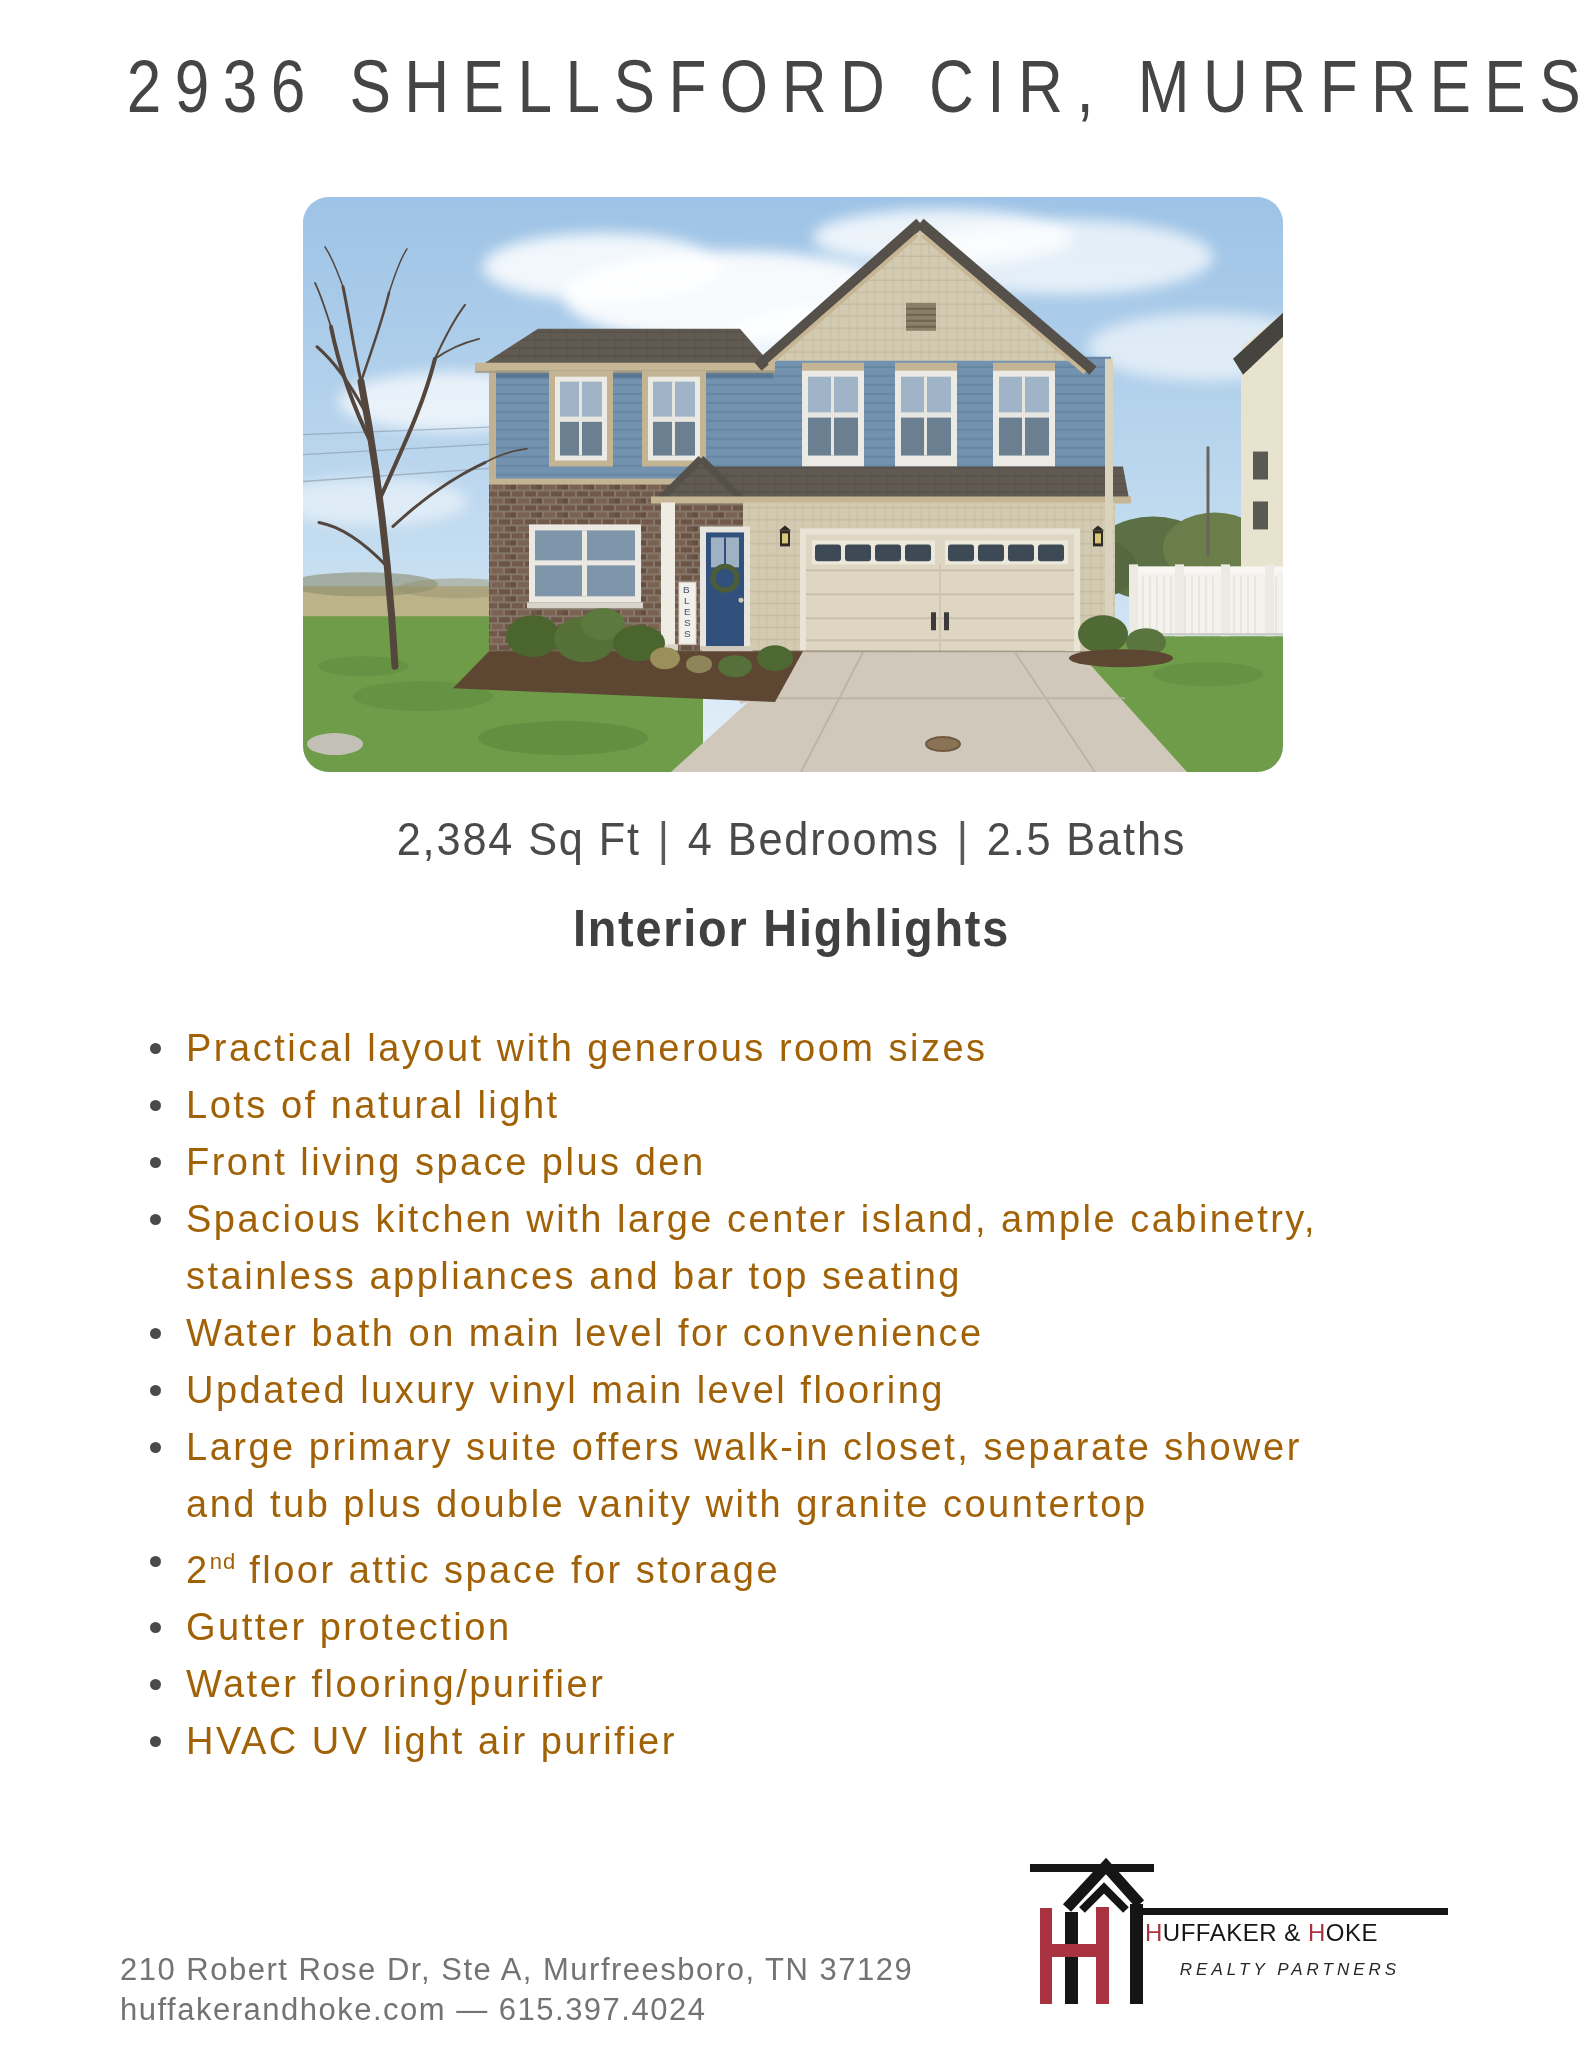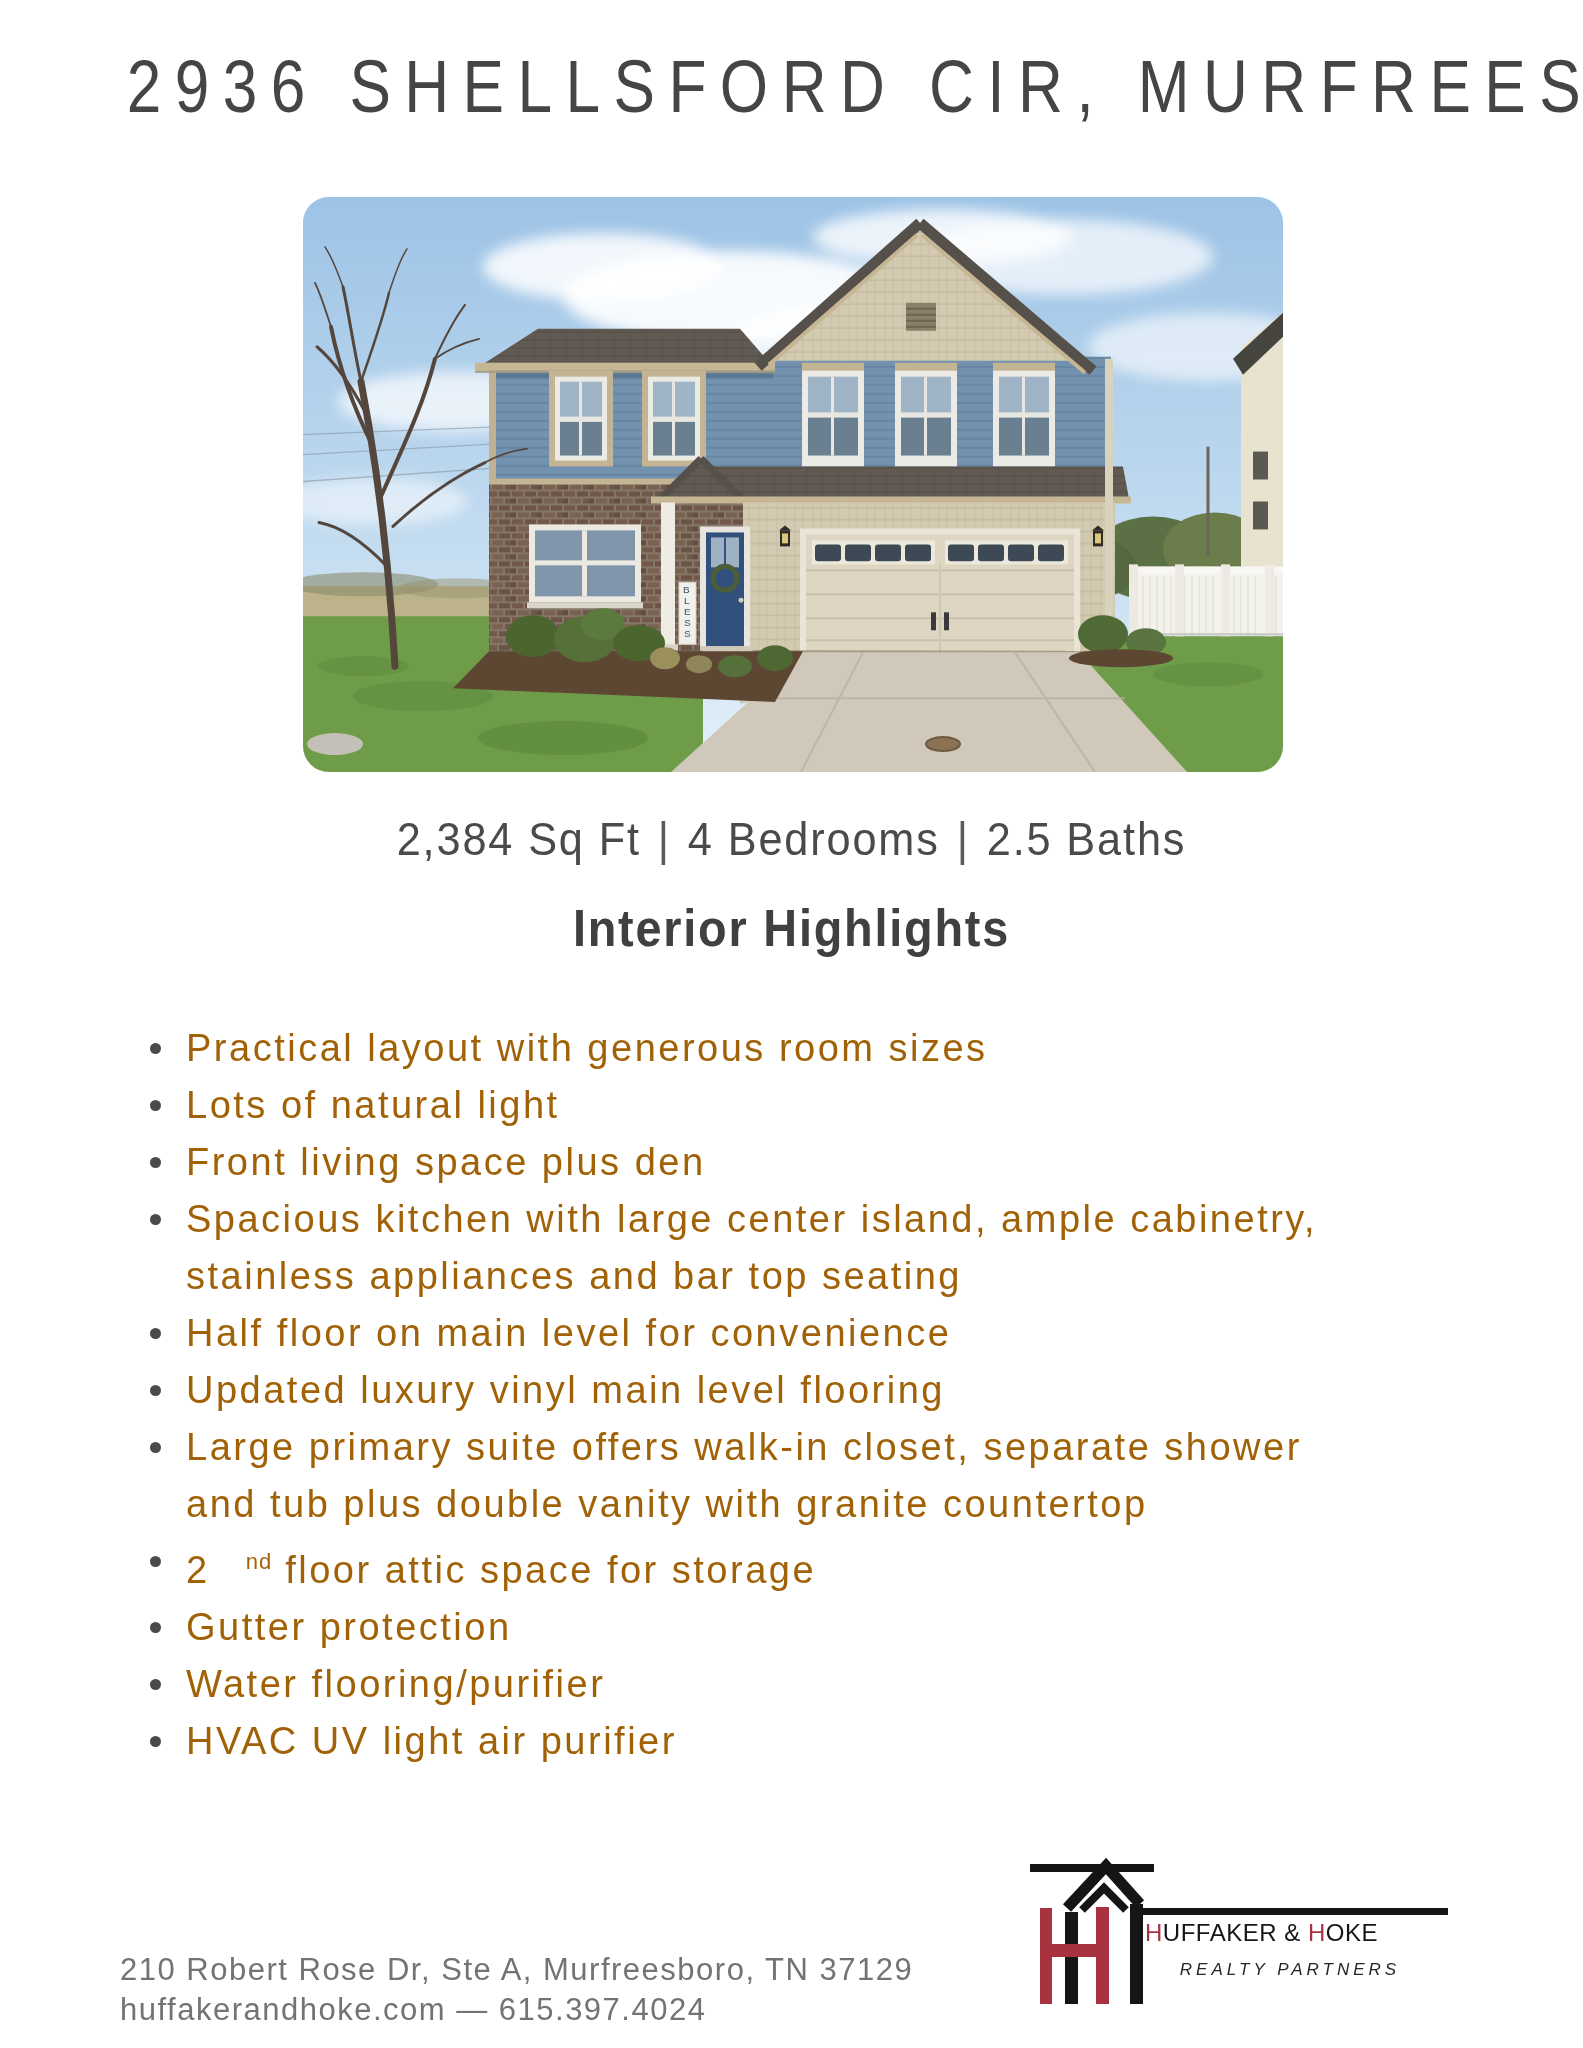--- a/index.html
+++ b/index.html
@@ -32,21 +32,21 @@
   .bullet-list{
     position:absolute;top:1020px;left:148px;width:1330px;
     margin:0;padding:0;list-style:none;
     font-size:38px;line-height:57px;letter-spacing:2.5px;color:#a16207;
   }
   .bullet-list li{position:relative;padding-left:38px;}
   .bullet-list li::before{
     content:"";position:absolute;left:2px;top:23px;width:11px;height:11px;
     border-radius:50%;background:#4a4a4a;
   }
-  .bullet-list sup{font-size:58%;vertical-align:super;letter-spacing:1px;margin-left:36px;}
+  .bullet-list sup{font-size:58%;vertical-align:super;letter-spacing:1px;}
   .footer-contact{
     position:absolute;left:120px;top:1950px;
     font-size:31px;letter-spacing:1.5px;line-height:40px;color:#737373;
   }
   .brand-logo{position:absolute;left:1020px;top:1848px;width:460px;height:200px;}
   .brand-logo svg.mark{position:absolute;left:0;top:0;width:440px;height:200px;}
   .brand-text{position:absolute;left:125px;top:71px;width:290px;}
   .brand-name{
     font-size:24px;font-weight:400;letter-spacing:0.5px;color:var(--ink,#151515);
     white-space:nowrap;
@@ -374,21 +374,21 @@
   <span>2,384 Sq Ft</span><span class="sep">|</span><span>4 Bedrooms</span><span class="sep">|</span><span>2.5 Baths</span>
 </div>
 
 <div class="section-title">Interior Highlights</div>
 
 <ul class="bullet-list">
     <li><span>Practical layout with generous room sizes</span></li>
     <li><span>Lots of natural light</span></li>
     <li><span>Front living space plus den</span></li>
     <li><span>Spacious kitchen with large center island, ample cabinetry,</span><br><span>stainless appliances and bar top seating</span></li>
-    <li><span>Half floor on main level for convenience</span></li>
+    <li><span>Water bath on main level for convenience</span></li>
     <li><span>Updated luxury vinyl main level flooring</span></li>
     <li><span>Large primary suite offers walk-in closet, separate shower</span><br><span>and tub plus double vanity with granite countertop</span></li>
     <li><span>2</span><sup>nd</sup><span> floor attic space for storage</span></li>
     <li><span>Gutter protection</span></li>
     <li><span>Water flooring/purifier</span></li>
     <li><span>HVAC UV light air purifier</span></li>
   </ul>
 
 <div class="footer-contact">
   <div>210 Robert Rose Dr, Ste A, Murfreesboro, TN 37129</div>

